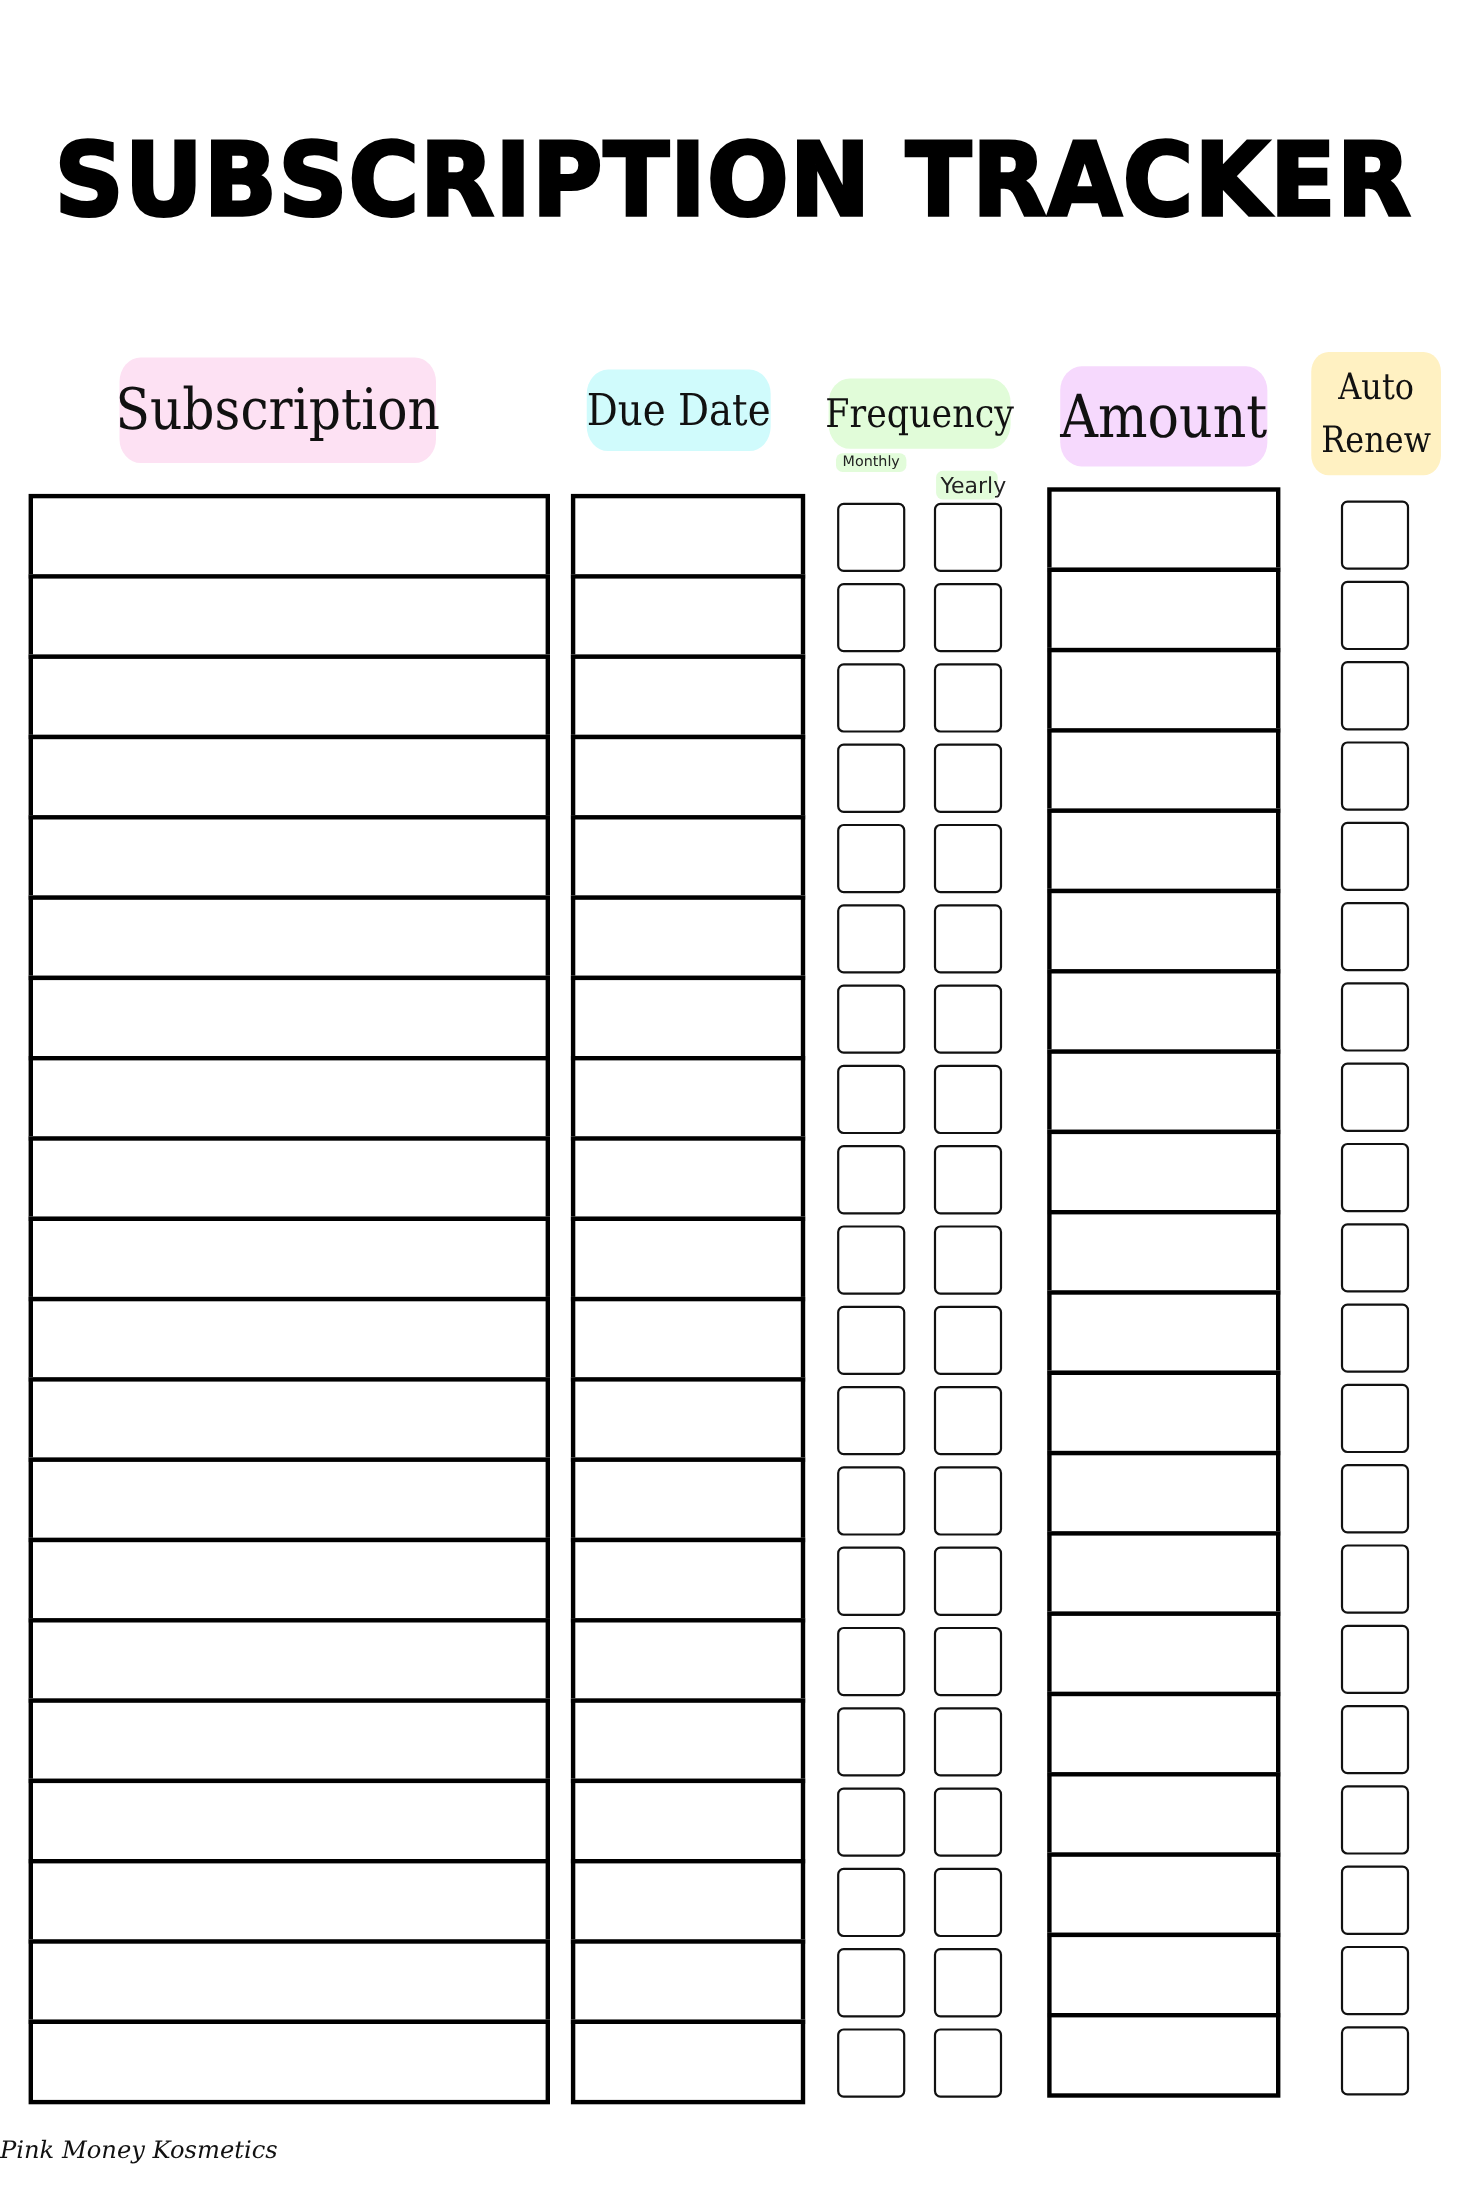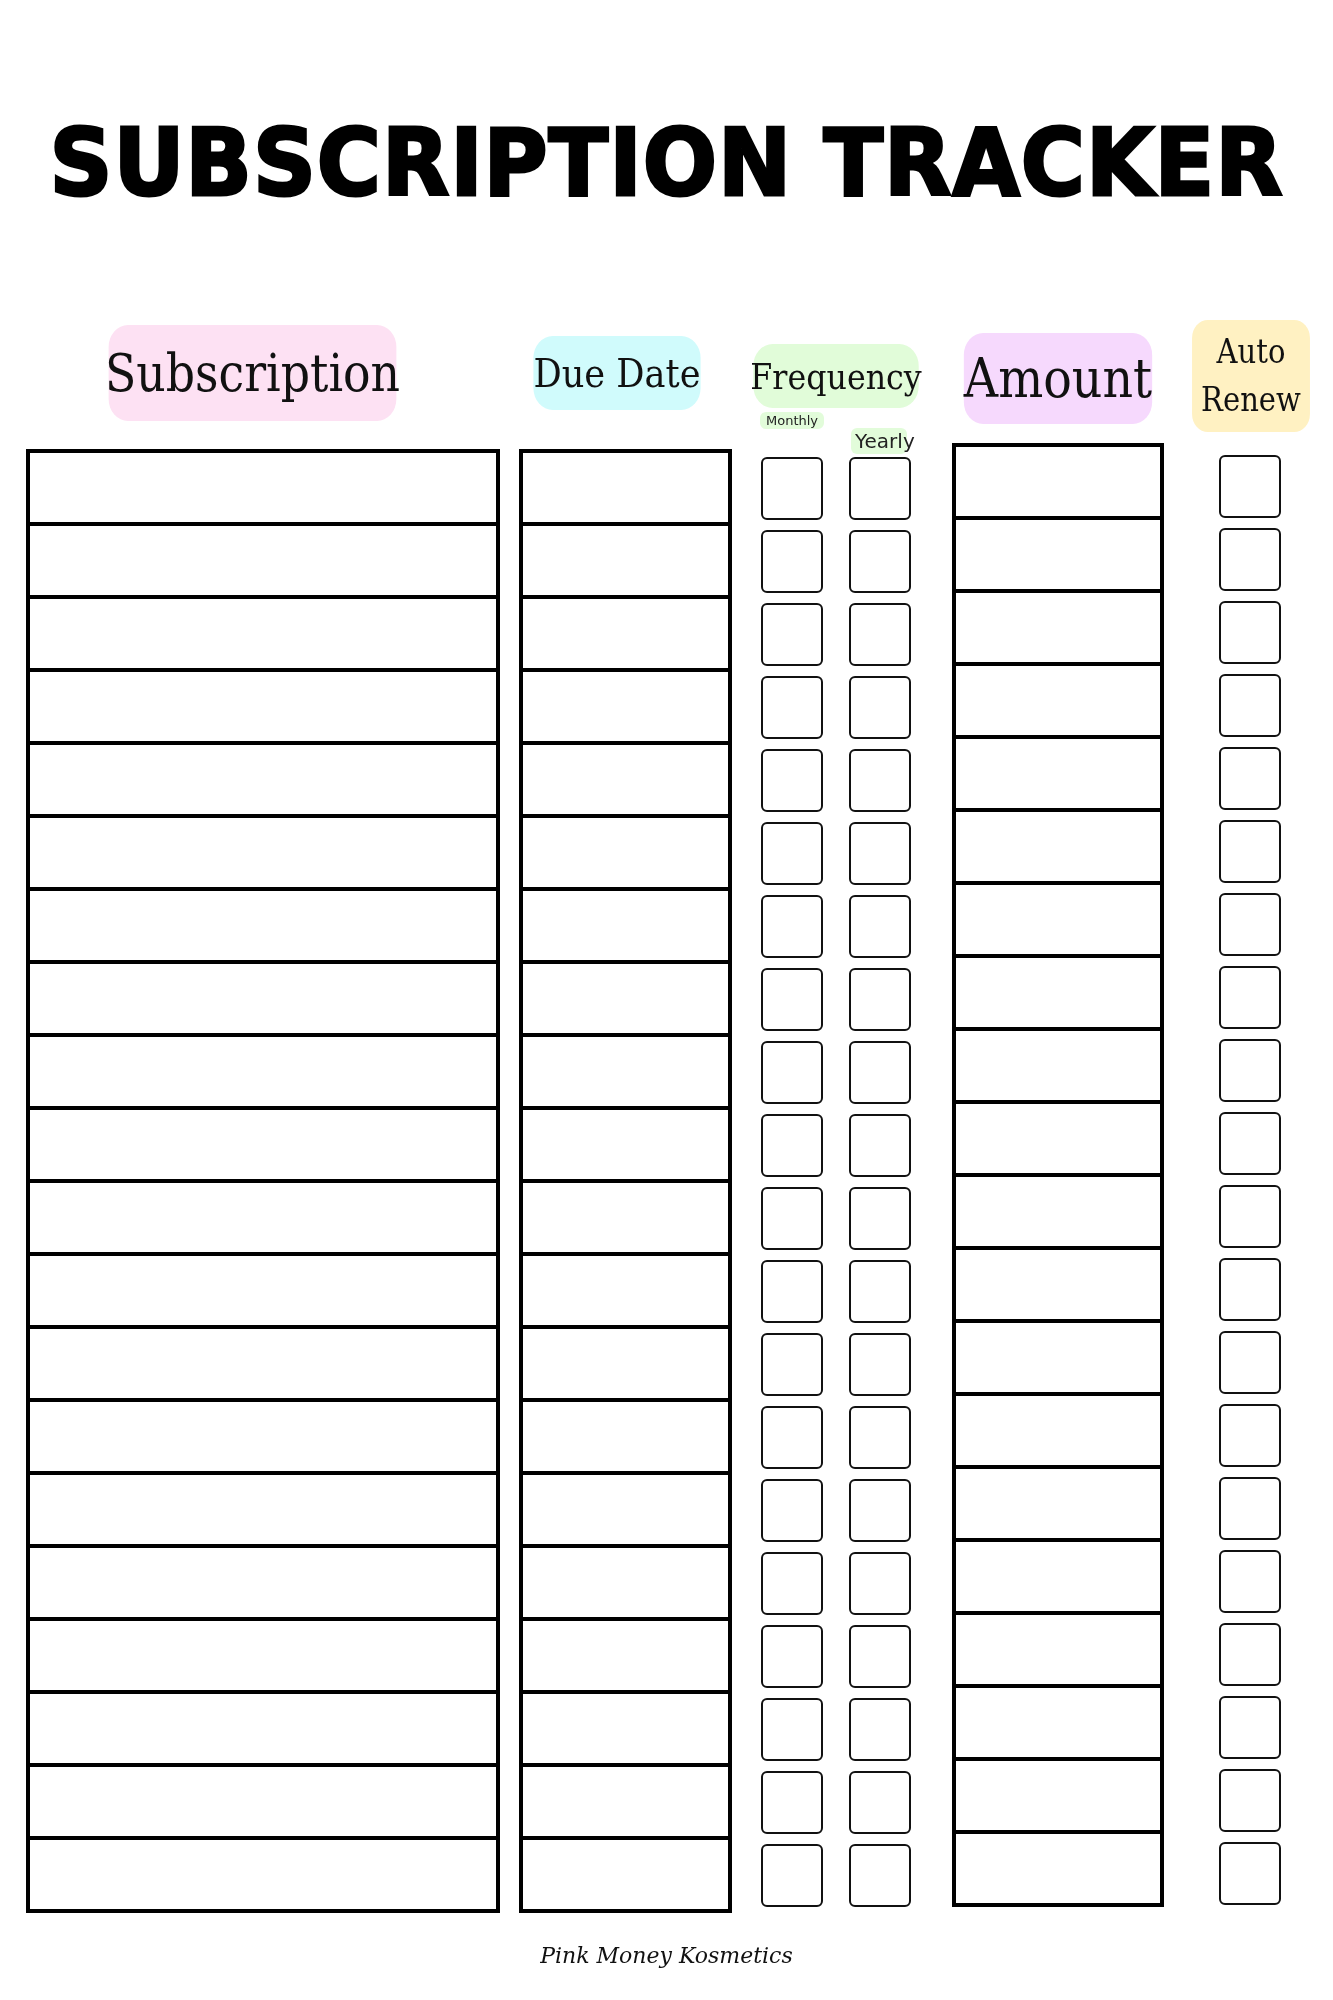--- a/index.html
+++ b/index.html
@@ -46,21 +46,21 @@
   .checks { position: absolute; }
   .checks .box {
     box-sizing: border-box; width: 62px; height: 63px; border: 2px solid #111; border-radius: 6px;
     background: #fff; margin-bottom: 10px;
   }
   .checks-monthly { left: 761px; top: 457px; }
   .checks-yearly { left: 849px; top: 457px; }
   .checks-auto { left: 1219px; top: 455px; }
 
   .footer {
-    position: absolute; left: 0; top: 1943px; width: 1333px; text-align: center;
+    position: absolute; left: 0; top: 1943px; width: 1333px; 
     font-family: "DejaVu Serif", serif; font-style: italic; font-size: 22px; color: #111;
   }
 </style>
 </head>
 <body>
 
 <div class="title">SUBSCRIPTION TRACKER</div>
 
 <div class="pill pill-sub">Subscription</div>
 <div class="pill pill-due">Due Date</div>

